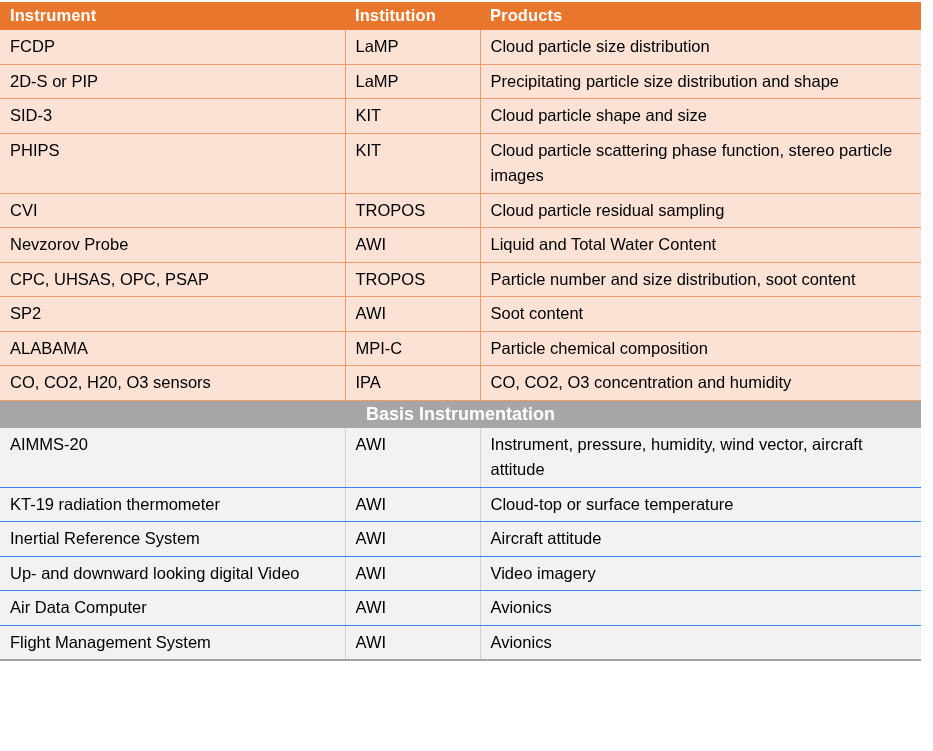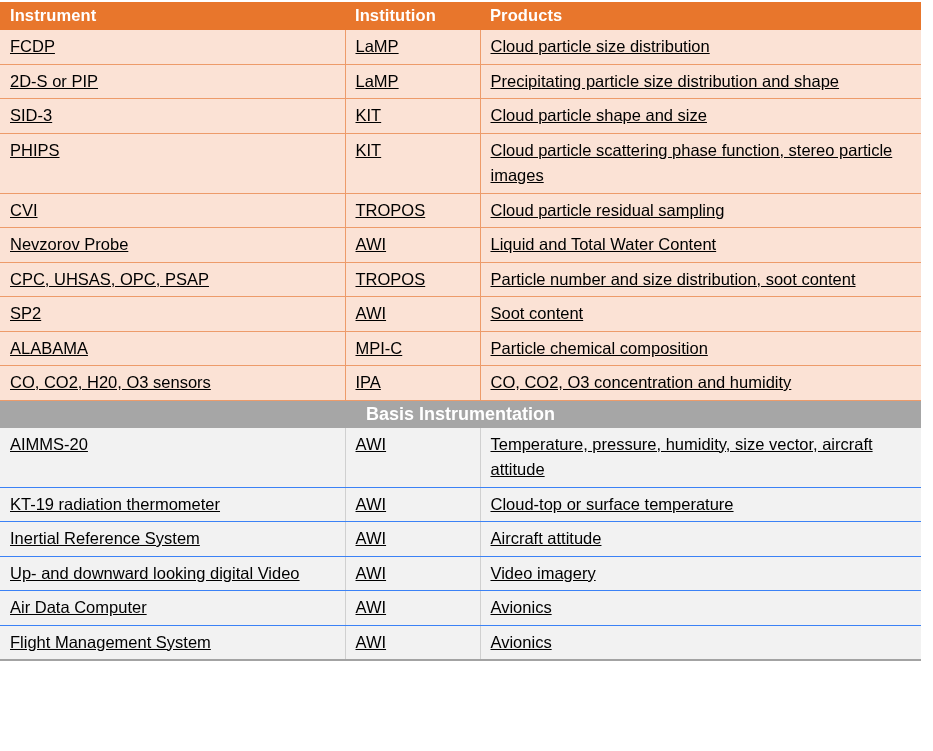--- a/index.html
+++ b/index.html
@@ -76,21 +76,21 @@
     background: #F2F2F2;
     border-bottom: 1px solid #3b82f6;
     border-right: 1px solid #D0D0D0;
     padding: 4px 8px 4px 10px;
     vertical-align: top;
     line-height: 25.5px;
   }
   tr.gray-row td.cell-products { border-right: none; }
   tr.gray-row.last-row td { border-bottom: 2px solid #a3a3a3; }
 
-  td .cell-text { display: block; text-decoration: underline; }
+  td .cell-text { display: block; }
 </style>
 </head>
 <body>
 
 <div class="table-wrap">
   <table class="instrument-table">
     <colgroup>
       <col class="col-instrument">
       <col class="col-institution">
       <col class="col-products">
@@ -217,21 +217,21 @@
           <td colspan="3">Basis Instrumentation</td>
         </tr>
         <tr class="gray-row">
           <td class="cell-instrument">
             <span class="cell-text">AIMMS-20</span>
           </td>
           <td class="cell-institution">
             <span class="cell-text">AWI</span>
           </td>
           <td class="cell-products">
-            <span class="cell-text">Temperature, pressure, humidity, size vector, aircraft attitude</span>
+            <span class="cell-text">Instrument, pressure, humidity, wind vector, aircraft attitude</span>
           </td>
         </tr>
         <tr class="gray-row">
           <td class="cell-instrument">
             <span class="cell-text">KT-19 radiation thermometer</span>
           </td>
           <td class="cell-institution">
             <span class="cell-text">AWI</span>
           </td>
           <td class="cell-products">

